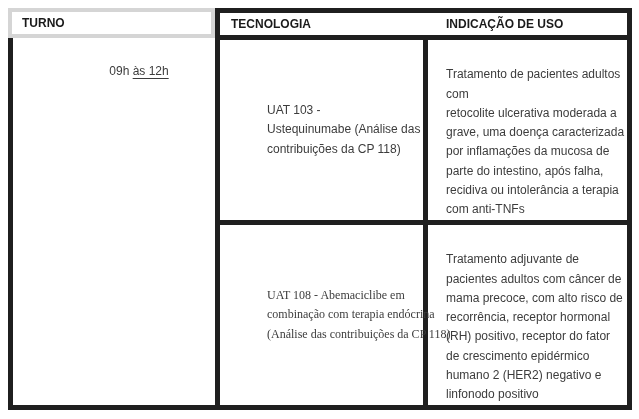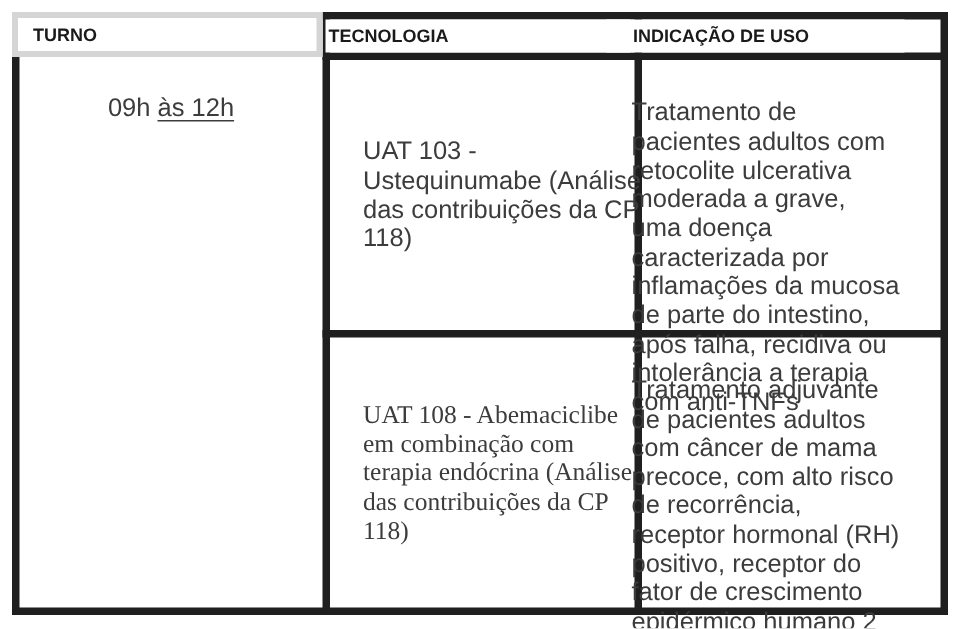--- a/index.html
+++ b/index.html
@@ -48,31 +48,32 @@
   }
   .col-header {
     position: absolute;
     display: flex;
     align-items: center;
     font-size: 12px;
     font-weight: bold;
     color: #1a1a1a;
     background: #ffffff;
   }
-  .tec-header { left: 217px; top: 13px; width: 203px; height: 22px; padding-left: 2px; box-sizing: border-box; }
-  .ind-header { left: 404px; top: 13px; width: 199px; height: 22px; padding-left: 18px; box-sizing: border-box; }
+  .tec-header { left: 229px; top: 13px; width: 203px; height: 22px; padding-left: 2px; box-sizing: border-box; }
+  .ind-header { left: 428px; top: 13px; width: 199px; height: 22px; padding-left: 18px; box-sizing: border-box; }
 
   .cell {
     position: absolute;
     box-sizing: border-box;
-    font-size: 17px;
+    font-size: 12px;
     line-height: 19.3px;
     color: #3c3c3c;
     white-space: pre-line;
     background: transparent;
+    margin-left: 25px;
   }
   .turno-cell {
     left: 13px; top: 38px;
     width: 202px; height: 367px;
     text-align: center;
     padding-top: 24px;
     white-space: normal;
   }
   .turno-cell .u { text-decoration: underline; text-underline-offset: 3px; }
 

